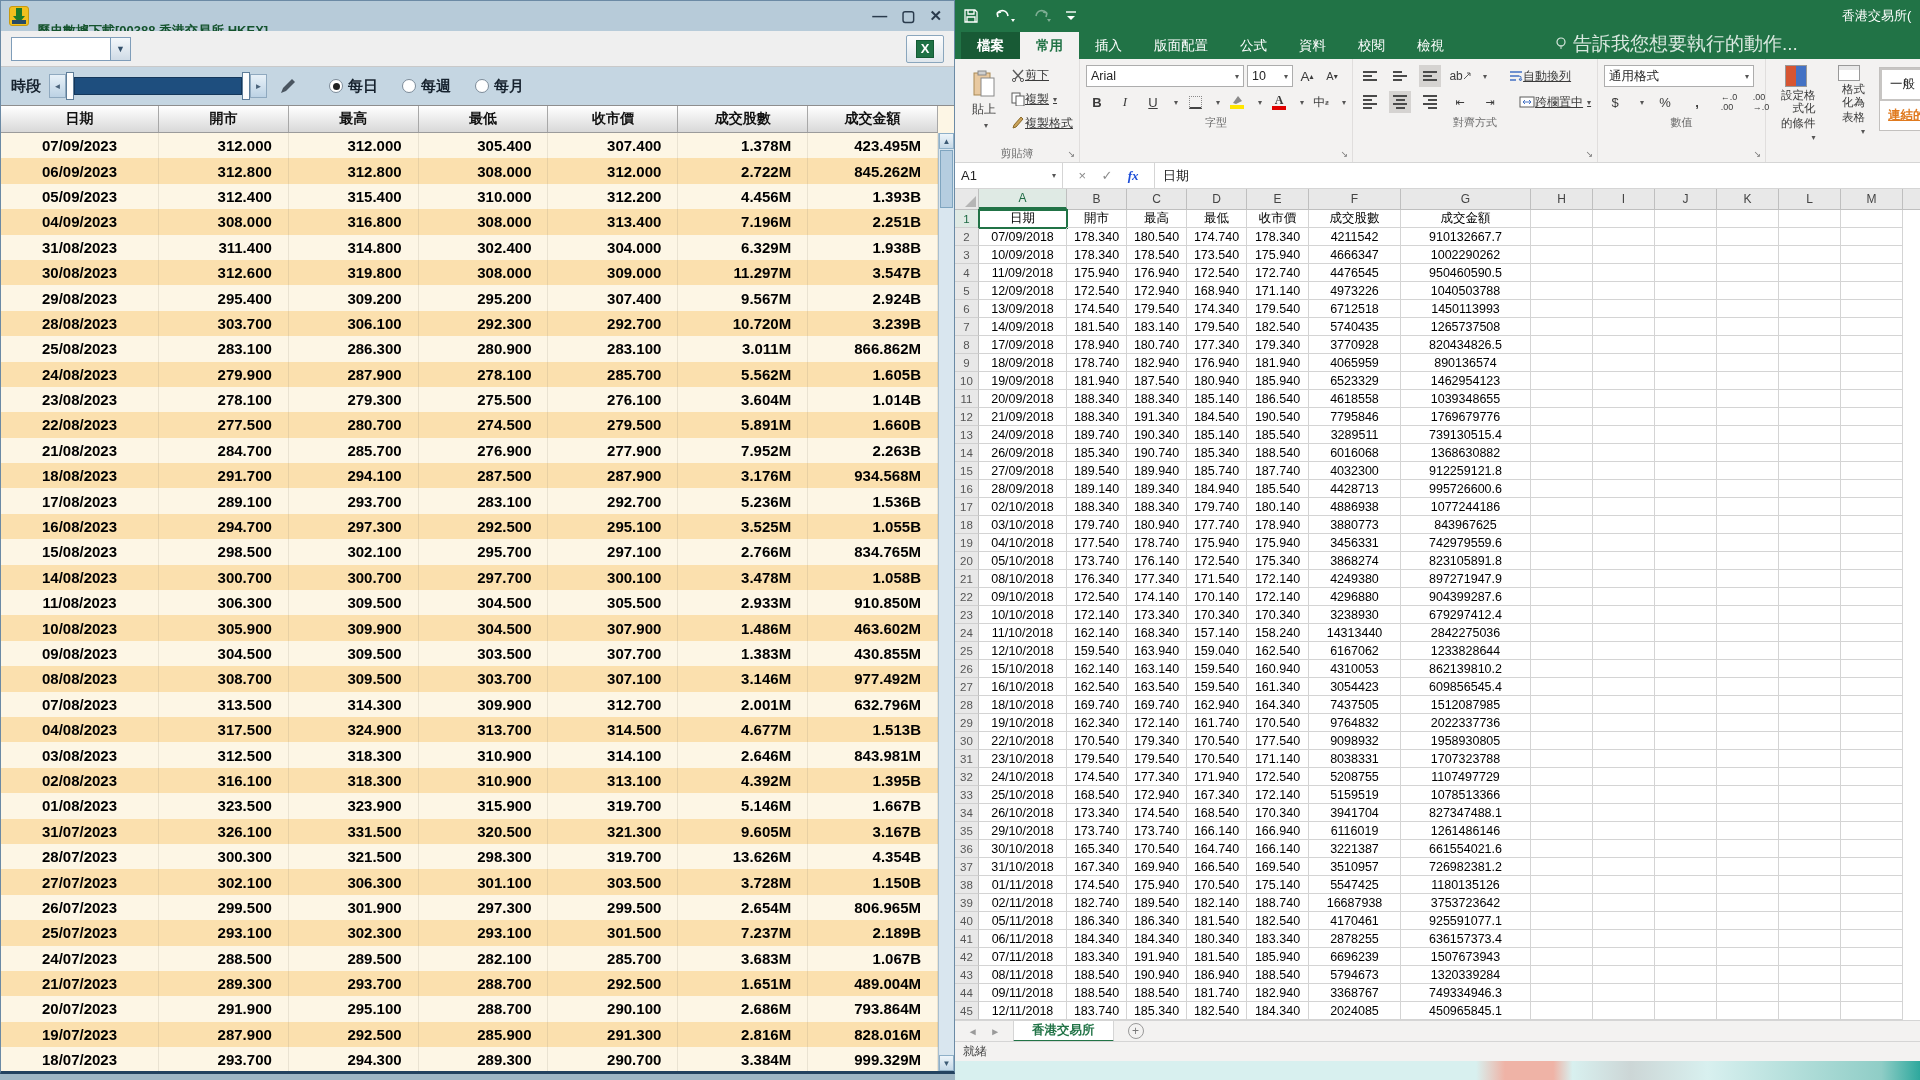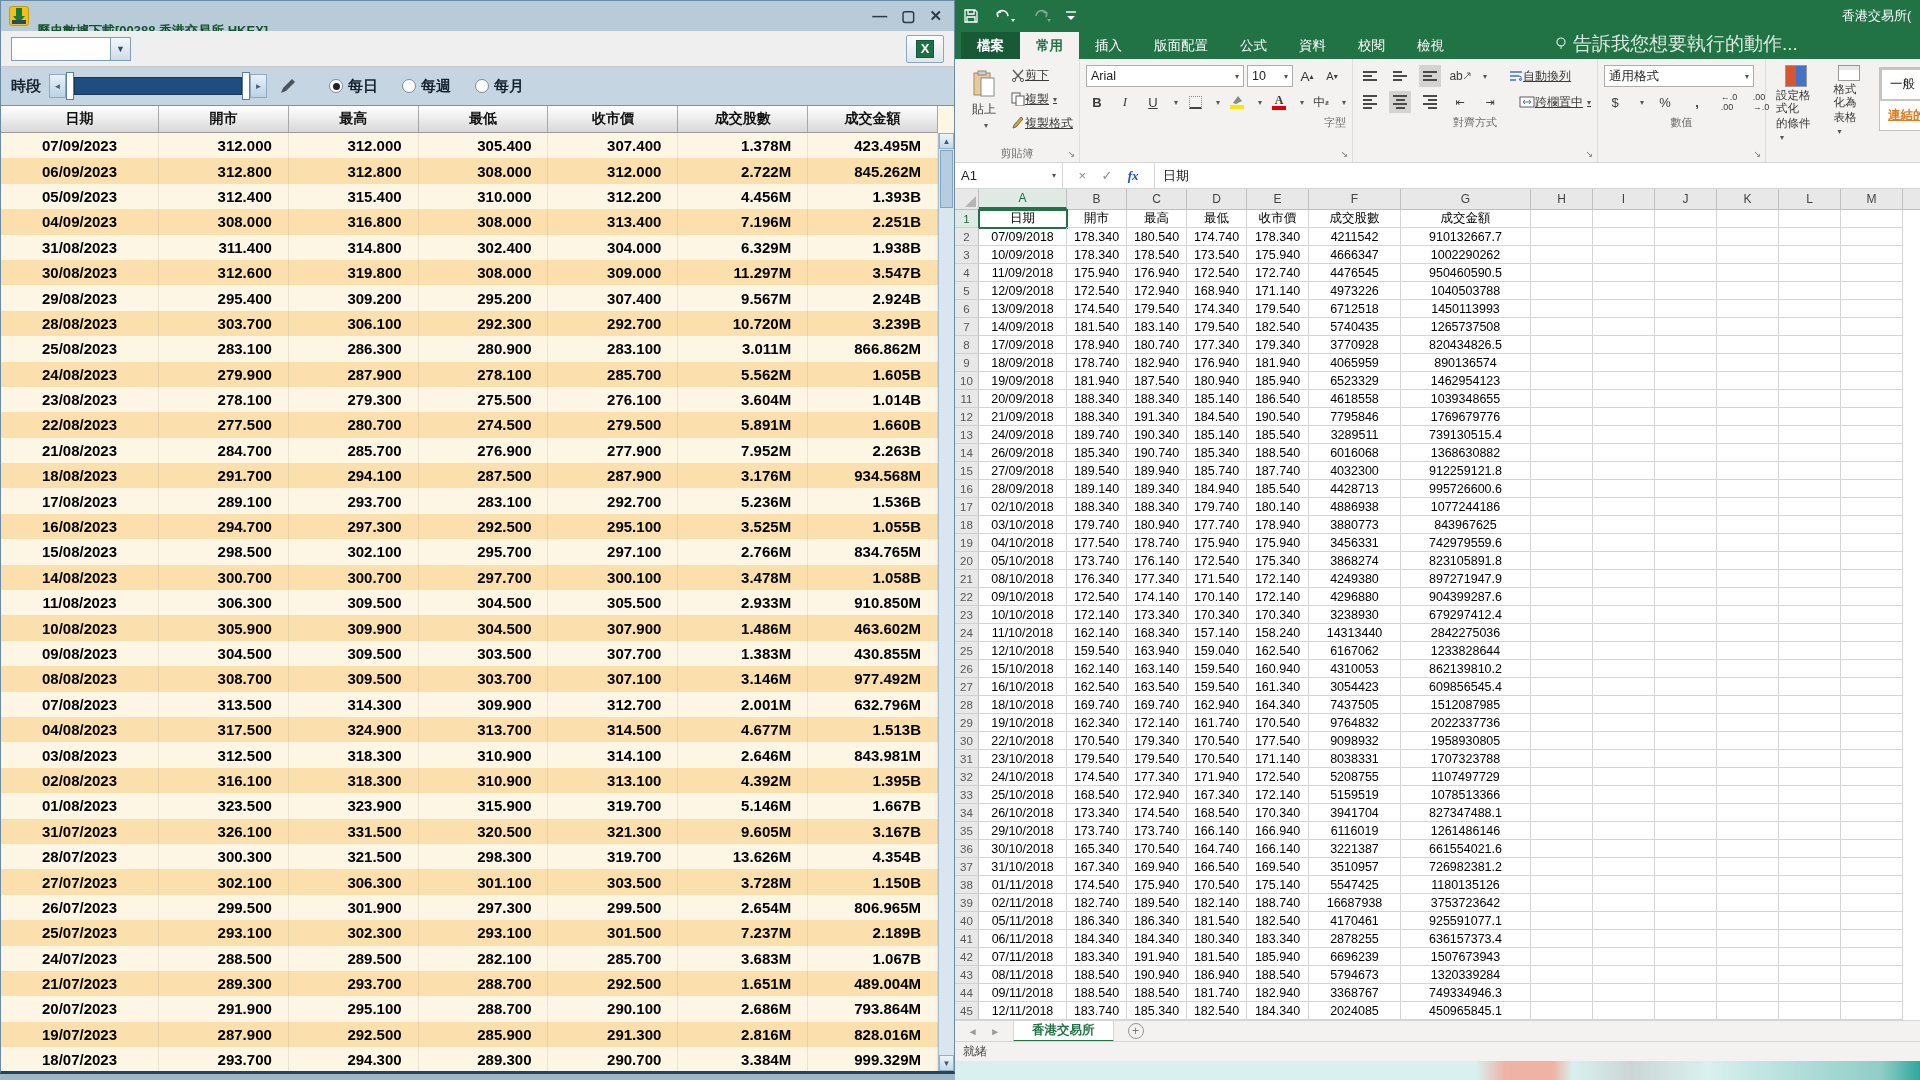--- a/index.html
+++ b/index.html
@@ -76,21 +76,21 @@
   .itxt { font-size:13.5px; color:#3b3b3b; }
   .ibtn { display:flex; align-items:center; justify-content:center; min-width:22px; height:22px; font-size:13px; color:#3b3b3b; }
   .ibtn.on { background:#d5d3d1; }
   .bars { display:inline-flex; flex-direction:column; gap:2px; width:14px; }
   .bars i { height:2px; background:#4a4a4a; }
   .bars i.s { width:9px; } .bars.r i.s { align-self:flex-end; }
   .colorbar { display:inline-flex; flex-direction:column; align-items:center; line-height:11px; }
   .colorbar b { font-size:12px; font-weight:700; color:#3b3b3b; font-family:"Liberation Serif",serif; }
   .cbar { width:14px; height:4px; }
   .borderic { width:13px; height:13px; border:1px dotted #8a8a8a; border-bottom:2px solid #444; }
-  .twoline { font-size:11.5px; color:#3b3b3b; text-align:left; line-height:13px; display:flex; flex-direction:column; align-items:center; gap:2px; padding:2px 4px; }
+  .twoline { font-size:11.5px; color:#3b3b3b; text-align:right; line-height:13px; display:flex; flex-direction:column; align-items:center; gap:2px; padding:2px 4px; }
   .stylebox { background:#fff; border:1px solid #c3c1bf; width:120px; height:64px; margin-top:4px; display:flex; flex-direction:column; }
   .stylebox .srow { flex:1; display:flex; align-items:center; padding:0 8px; font-size:12.5px; }
   .stylebox .srow.normal { border:2px solid #c7c5c3; color:#222; }
   .stylebox .srow.linked { color:#e07a1f; text-decoration:underline; font-weight:600; white-space:nowrap; overflow:hidden; }
   .mini-cf { width:22px; height:22px; display:grid; grid-template-columns:1fr 1fr; grid-template-rows:1fr 1fr 1fr; border:1px solid #999; }
   .mini-cf i:nth-child(odd){ background:#d65532; } .mini-cf i:nth-child(even){ background:#4472c4; }
   .mini-ft { width:22px; height:16px; border:1px solid #999; background:linear-gradient(#e8e8e8 30%,#fff 30%); }
 
   .fbar { height:26px; background:#f3f2f1; border-bottom:1px solid #d5d5d5; display:flex; align-items:stretch; flex:none; }
   .namebox { width:108px; background:#fff; border-right:1px solid #d5d5d5; display:flex; align-items:center; padding:0 6px; font-size:13px; color:#222; justify-content:space-between; }
@@ -606,21 +606,21 @@
               <span>複製格式</span>
             </div>
         </div>
       </div>
       <div class="rg-label">
           <span>剪貼簿</span>
         </div>
       <span class="dlg">↘</span>
     </div>
 
-    <div class="rgroup" style="width:278px;align-items:flex-end;">
+    <div class="rgroup" style="width:278px;">
       <div class="smallcol" style="width:100%;">
         <div class="fontrow">
           <div class="selbox" style="width:158px;">
               <span>Arial</span>
               <span class="dd">▾</span>
             </div>
           <div class="selbox" style="width:46px;">
               <span>10</span>
               <span class="dd">▾</span>
             </div>

